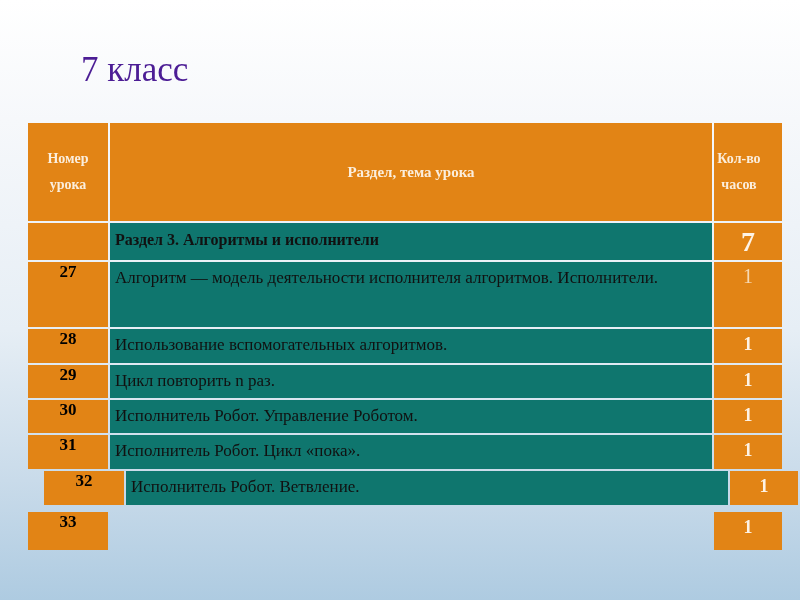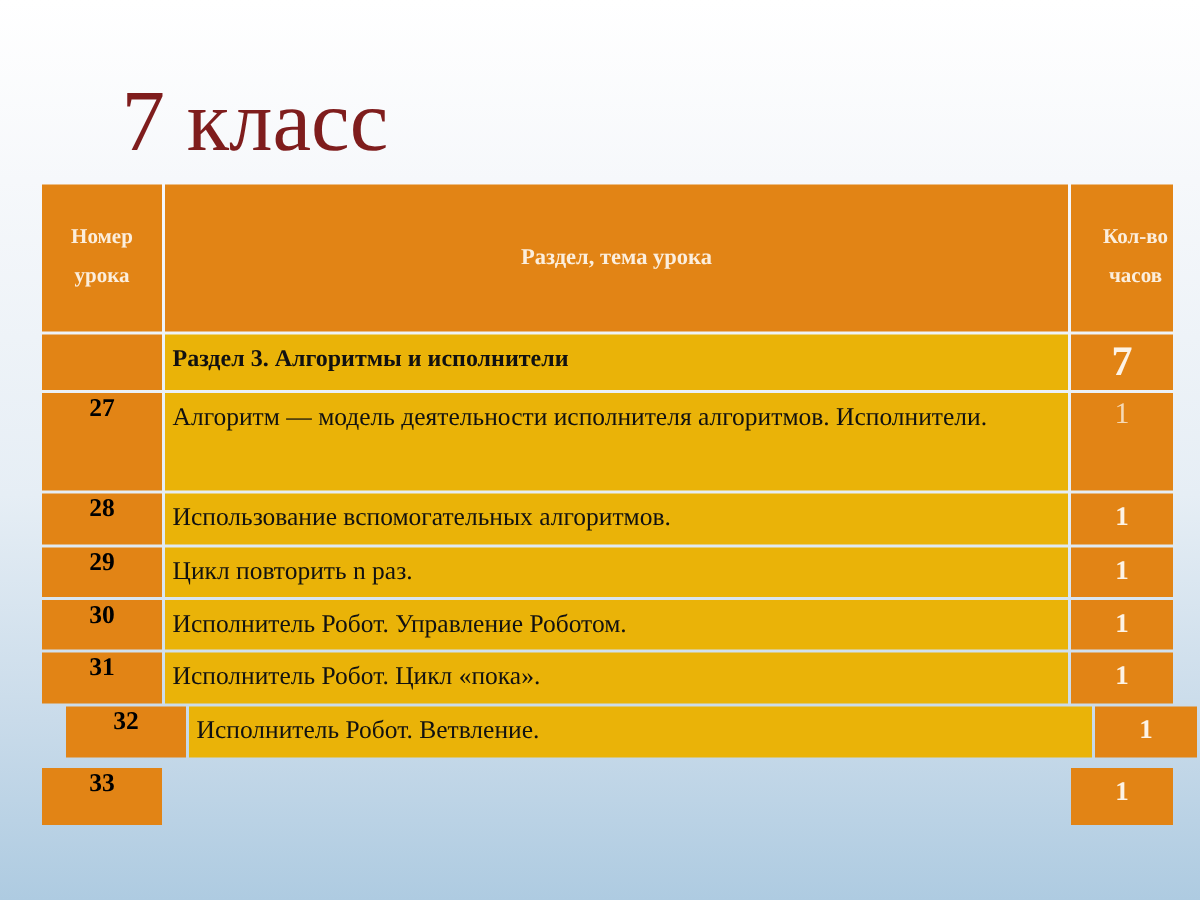--- a/index.html
+++ b/index.html
@@ -3,35 +3,35 @@
 <meta charset="utf-8">
 <style>
   html, body { margin: 0; padding: 0; }
   body {
     width: 800px; height: 600px; overflow: hidden; position: relative;
     background: linear-gradient(180deg, #ffffff 0%, #f6f8fb 20%, #e6eef5 55%, #c9dbea 80%, #aecbe1 100%);
     font-family: "Liberation Serif", serif;
   }
   .slide-title {
     position: absolute; left: 81px; top: 52px;
-    font-size: 58px; color: #7f1d1d; line-height: 1;
+    font-size: 35px; color: #4c1d95; line-height: 1;
     font-family: "Liberation Serif", serif;
   }
   .tbl { position: absolute; left: 28px; top: 123px; width: 754px; }
   .row { display: flex; position: absolute; left: 0; width: 754px; }
   .cell { box-sizing: border-box; position: absolute; top: 0; bottom: 0; }
   .c-num { left: 0; width: 80px; }
   .c-topic { left: 82px; width: 602px; }
   .c-hrs { left: 686px; width: 68px; }
   .orange { background: #e28415; }
-  .pink { background: #eab308; }
+  .pink { background: #0f766e; }
   .hdr { color: #fbeedd; font-weight: bold; font-size: 14px; text-align: center; }
   .hdr-num { display: flex; align-items: center; justify-content: center; line-height: 26px; }
   .hdr-topic { display: flex; align-items: center; justify-content: center; font-size: 15px; }
-  .hdr-hrs { display: flex; align-items: center; justify-content: flex-end; line-height: 26px; }
+  .hdr-hrs { display: flex; align-items: center; justify-content: flex-start; line-height: 26px; }
   .num-txt { color: #000000; font-weight: bold; font-size: 17px; text-align: center; padding-top: 0; }
   .topic-txt { color: #111; font-size: 17px; padding: 4px 4px 0 5px; line-height: 24px; }
   .topic-bold { font-weight: bold; font-size: 16px; padding-top: 5px; }
   .hrs-txt { color: #fdf3e6; font-weight: bold; font-size: 18px; text-align: center; padding-top: 5px; }
   .hrs-big { font-size: 28px; padding-top: 3px; }
   .hrs-light { font-weight: normal; color: #f6d9b4; font-size: 20px; padding-top: 3px; }
 </style>
 </head>
 <body>
 

